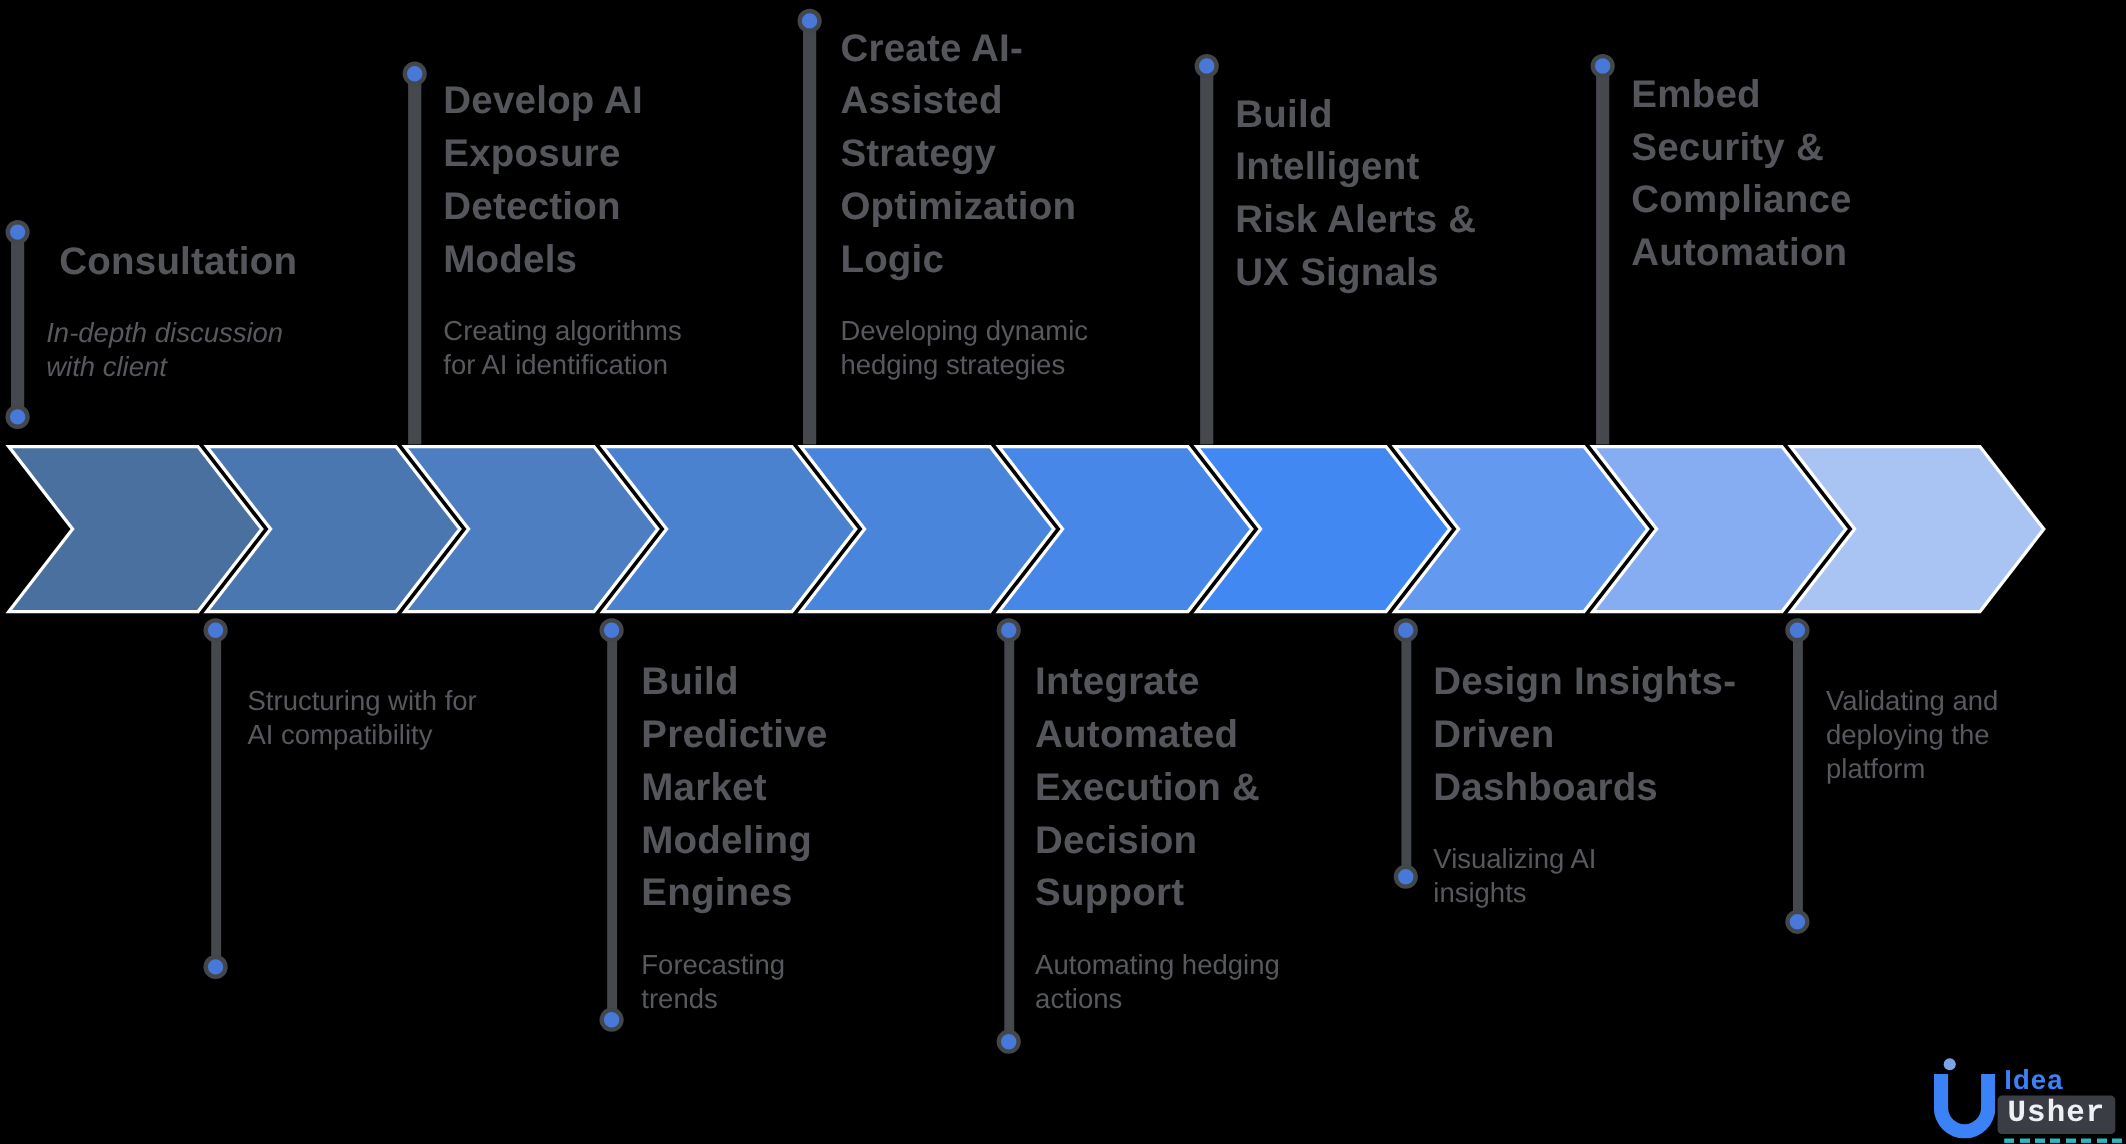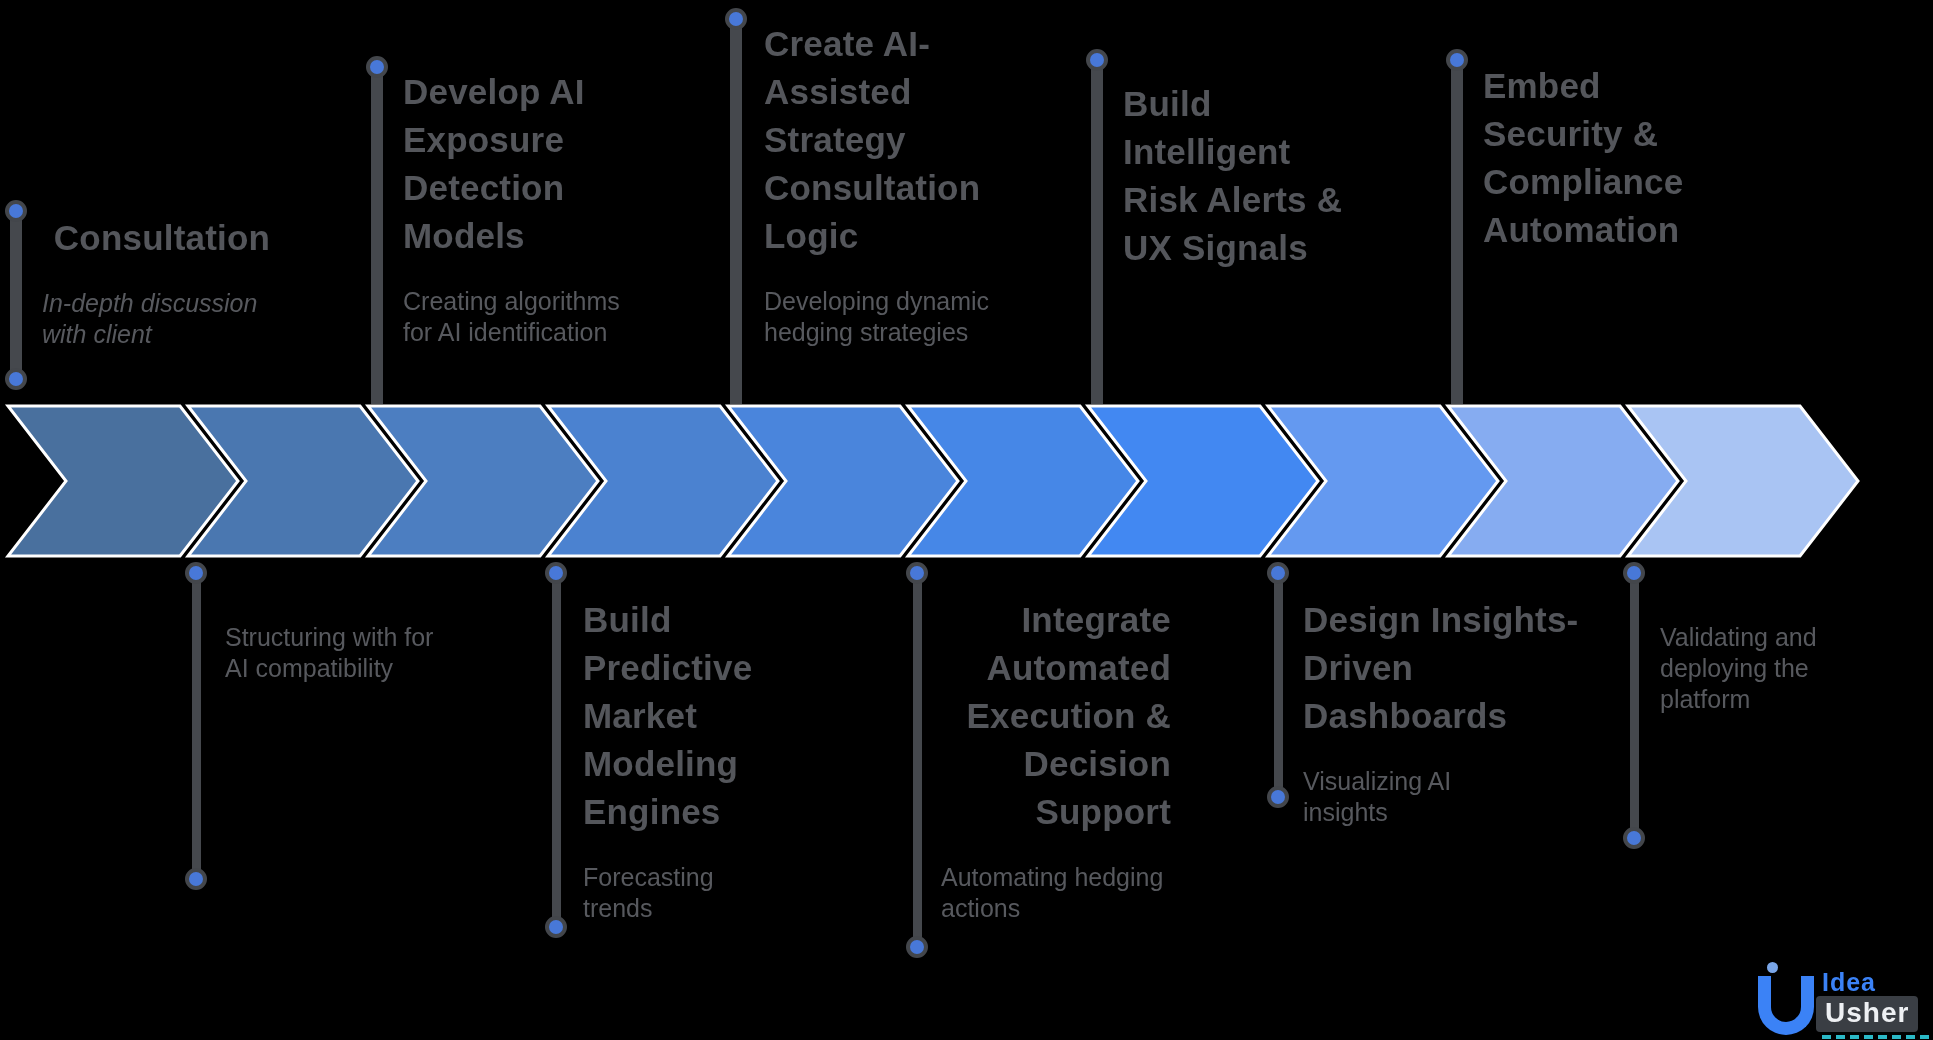--- a/index.html
+++ b/index.html
@@ -36,20 +36,21 @@
     background:#7aa6e8;
   }
   .logo-idea{
     position:absolute;left:66px;top:2px;font-size:25px;font-weight:bold;
     color:var(--accent,#3b82f6);letter-spacing:1px;
   }
   .logo-usher{
     position:absolute;left:60px;top:30px;font-size:28px;font-weight:bold;
     color:#eef0f3;background:#3a3e44;padding:1px 9px 3px 9px;border-radius:4px;
     letter-spacing:1px;
+    font-family:Liberation Mono, monospace;
   }
   .logo-tagline{
     position:absolute;left:66px;top:69px;width:108px;height:4px;
     background:repeating-linear-gradient(90deg,var(--teal,#2ab8c6) 0 9px,transparent 9px 14px);
   }
 </style>
 </head>
 <body>
 
 <div class="canvas">
@@ -78,21 +79,21 @@
   <div class="vline thick" style="left:371px;top:60px;height:344px;"></div>
   <div class="dot" style="left:366px;top:56px;"></div>
   <div class="step-text" style="left:403px;top:68px;">
     <div class="step-title" style="width:190px;">Develop AI Exposure Detection Models</div>
     <div class="step-sub" style="width:252px;">Creating algorithms for AI identification</div>
   </div>
 
   <div class="vline thick" style="left:730px;top:12px;height:392px;"></div>
   <div class="dot" style="left:725px;top:8px;"></div>
   <div class="step-text" style="left:764px;top:20px;">
-    <div class="step-title" style="width:240px;">Create AI-Assisted Strategy Consultation Logic</div>
+    <div class="step-title" style="width:240px;">Create AI-Assisted Strategy Optimization Logic</div>
     <div class="step-sub" style="width:252px;">Developing dynamic hedging strategies</div>
   </div>
 
   <div class="vline thick" style="left:1091px;top:53px;height:351px;"></div>
   <div class="dot" style="left:1086px;top:49px;"></div>
   <div class="step-text" style="left:1123px;top:80px;">
     <div class="step-title" style="width:250px;">Build Intelligent Risk Alerts &amp; UX Signals</div>
   </div>
 
   <div class="vline thick" style="left:1451px;top:53px;height:351px;"></div>
@@ -113,21 +114,21 @@
   <div class="dot" style="left:545px;top:916px;"></div>
   <div class="step-text" style="left:583px;top:596px;">
     <div class="step-title" style="width:175px;">Build Predictive Market Modeling Engines</div>
     <div class="step-sub" style="width:175px;">Forecasting trends</div>
   </div>
 
   <div class="vline thin" style="left:913px;top:566px;height:386px;"></div>
   <div class="dot" style="left:906px;top:562px;"></div>
   <div class="dot" style="left:906px;top:936px;"></div>
   <div class="step-text" style="left:941px;top:596px;">
-    <div class="step-title" style="width:230px;text-align:right;">Integrate Automated Execution &amp; Decision Support</div>
+    <div class="step-title" style="width:230px;">Integrate Automated Execution &amp; Decision Support</div>
     <div class="step-sub" style="width:230px;">Automating hedging actions</div>
   </div>
 
   <div class="vline thin" style="left:1274px;top:566px;height:236px;"></div>
   <div class="dot" style="left:1267px;top:562px;"></div>
   <div class="dot" style="left:1267px;top:786px;"></div>
   <div class="step-text" style="left:1303px;top:596px;">
     <div class="step-title" style="width:290px;">Design Insights-Driven Dashboards</div>
     <div class="step-sub" style="width:160px;">Visualizing AI insights</div>
   </div>

